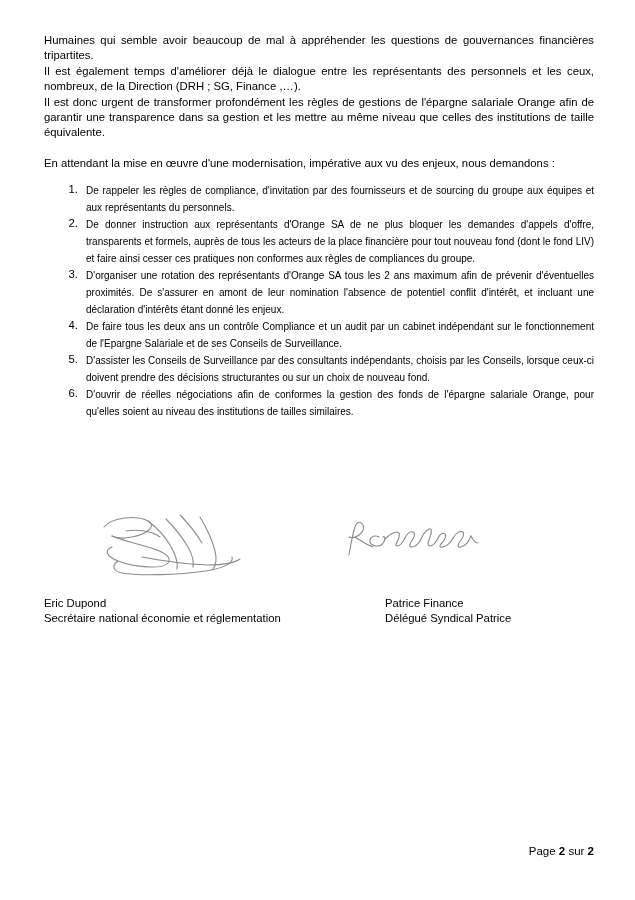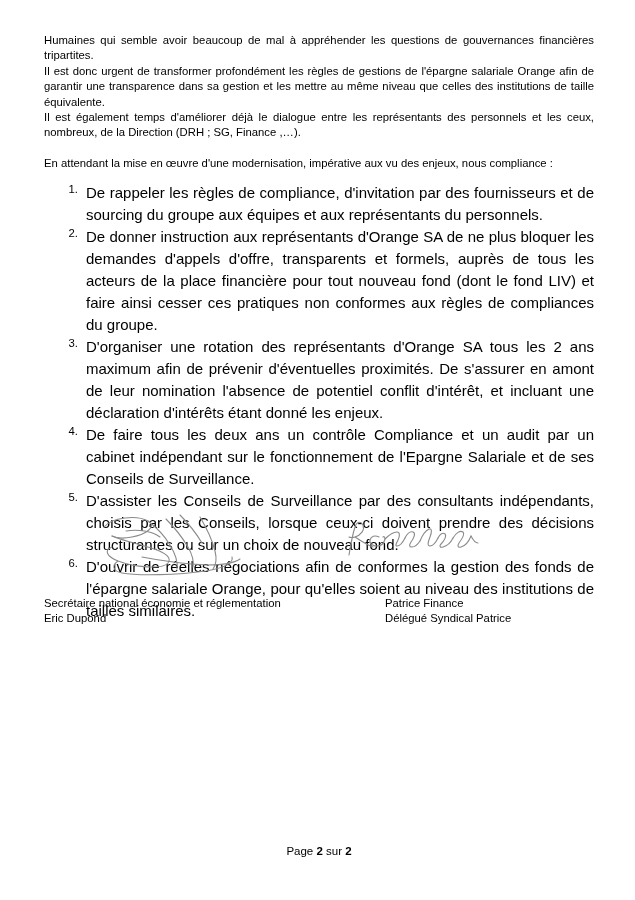--- a/index.html
+++ b/index.html
@@ -44,22 +44,22 @@
   ol.demands {
     margin: 0;
     padding: 0 0 0 0;
     list-style: none;
     counter-reset: dem;
   }
   ol.demands > li {
     counter-increment: dem;
     position: relative;
     padding-left: 42px;
-    font-size: 15px;
-    line-height: 22px;
+    font-size: 10px;
+    line-height: 17px;
     text-align: justify;
     margin-bottom: 0px;
   }
   ol.demands > li::before {
     content: counter(dem) ".";
     position: absolute;
     left: 16px;
     top: 0;
     width: 18px;
     text-align: right;
@@ -97,40 +97,40 @@
     top: 0;
   }
   .name-col.left { left: 0px; }
   .name-col.right { left: 341px; }
   .name-line { display: block; white-space: nowrap; }
   .footer {
     position: absolute;
     left: 44px;
     top: 845px;
     width: 550px;
-    text-align: center;
+    text-align: right;
     font-size: 11.5px;
   }
   .footer b { font-weight: bold; }
   .nowrap { white-space: nowrap; }
 </style>
 </head>
 <body>
 
 <div class="page">
 
   <div class="content">
 
     <p class="para">Humaines qui semble avoir beaucoup de mal à appréhender les questions de gouvernances financières tripartites.</p>
+    <p class="para">Il est également temps d'améliorer déjà le dialogue entre les représentants des personnels et les ceux, nombreux, de la Direction (DRH ; SG, Finance ,…).</p>
     <p class="para">Il est donc urgent de transformer profondément les règles de gestions de l'épargne salariale Orange afin de garantir une transparence dans sa gestion et les mettre au même niveau que celles des institutions de taille équivalente.</p>
-    <p class="para">Il est également temps d'améliorer déjà le dialogue entre les représentants des personnels et les ceux, nombreux, de la Direction (DRH ; SG, Finance ,…).</p>
-
-    <div class="block-gap"></div>
-
-    <p class="para">En attendant la mise en œuvre d'une modernisation, impérative aux vu des enjeux, nous compliance :</p>
+
+    <div class="block-gap"></div>
+
+    <p class="para">En attendant la mise en œuvre d'une modernisation, impérative aux vu des enjeux, nous demandons :</p>
 
     <div class="small-gap"></div>
 
     <ol class="demands">
       <li>De rappeler les règles de compliance, d'invitation par des fournisseurs et de sourcing du groupe aux équipes et aux représentants du personnels.</li>
       <li>De donner instruction aux représentants d'Orange SA de ne plus bloquer les demandes d'appels d'offre, transparents et formels, auprès de tous les acteurs de la place financière pour tout nouveau fond (dont le fond LIV) et faire ainsi cesser ces pratiques non conformes aux règles de compliances du groupe.</li>
       <li>D'organiser une rotation des représentants d'Orange SA tous les 2 ans maximum afin de prévenir d'éventuelles proximités. De s'assurer en amont de leur nomination l'absence de potentiel conflit d'intérêt, et incluant une déclaration d'intérêts étant donné les enjeux.</li>
       <li>De faire tous les deux ans un contrôle Compliance et un audit par un cabinet indépendant sur le fonctionnement de l'Epargne Salariale et de ses Conseils de Surveillance.</li>
       <li>D'assister les Conseils de Surveillance par des consultants indépendants, choisis par les Conseils, lorsque ceux-ci doivent prendre des décisions structurantes ou sur un choix de nouveau fond.</li>
       <li>D'ouvrir de réelles négociations afin de conformes la gestion des fonds de l'épargne salariale Orange, pour qu'elles soient au niveau des institutions de tailles similaires.</li>
@@ -177,22 +177,22 @@
           <path d="M114,23 C117,18 121,15 124,17 C126,19 123,24 120,28 C118,31 119,33 122,32 C126,31 130,26 132,21"></path>
           <path d="M132,21 C134,25 136,28 139,28"></path>
         </g>
       </svg>
     </div>
 
   </div>
 
   <div class="names">
     <div class="name-col left">
+      <span class="name-line">Eric Dupond</span>
       <span class="name-line">Secrétaire national économie et réglementation</span>
-      <span class="name-line">Eric Dupond</span>
     </div>
     <div class="name-col right">
       <span class="name-line">Patrice Finance</span>
       <span class="name-line">Délégué Syndical Patrice</span>
     </div>
   </div>
 
   <div class="footer">
     <span class="nowrap"><span>Page </span><b>2</b><span> sur </span><b>2</b></span>
   </div>

